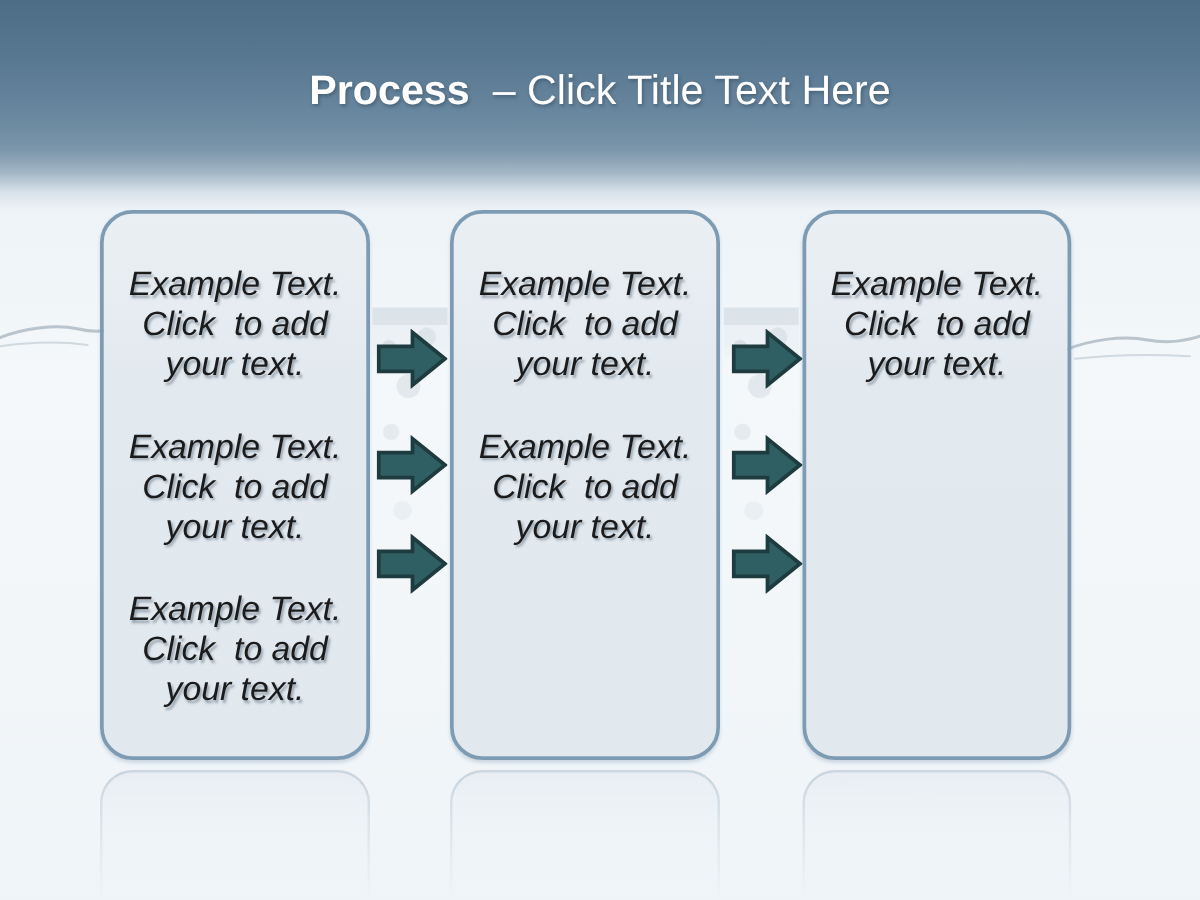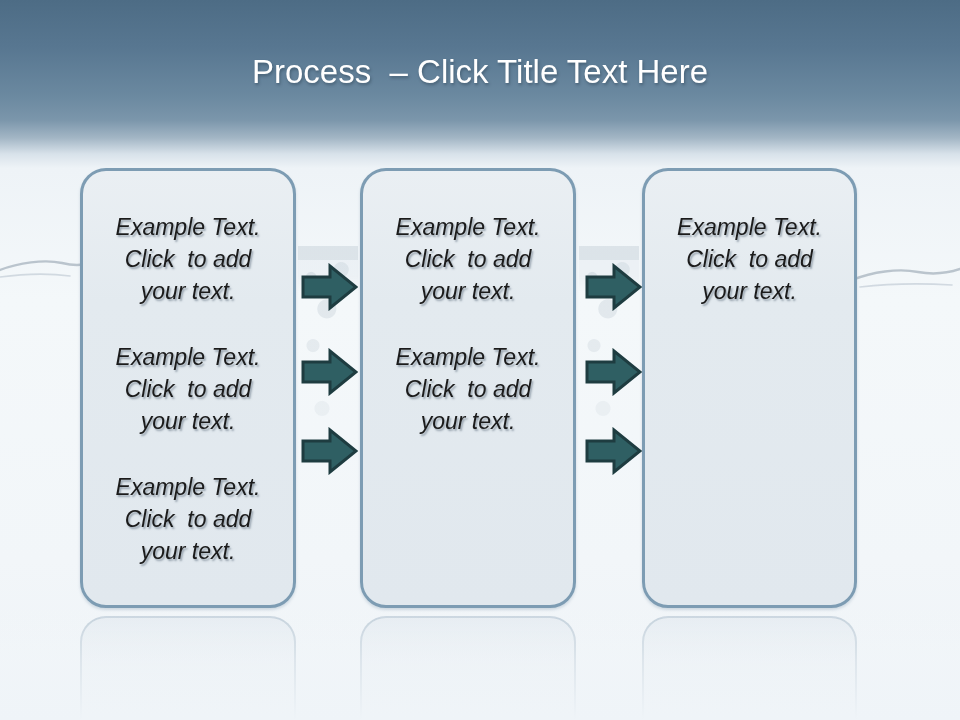--- a/index.html
+++ b/index.html
@@ -18,21 +18,21 @@
   .header{
     position:absolute;left:0;top:0;width:960px;height:130px;
     display:flex;align-items:flex-start;justify-content:center;
   }
   .title{
     margin:0;padding-top:52px;
     font-size:33px;line-height:40px;color:var(--title_color,#fff);
     white-space:pre;font-weight:400;
     text-shadow:1px 2px 3px rgba(35,55,70,.45);
   }
-  .title .t-bold{font-weight:400;}
+  .title .t-bold{font-weight:700;}
   
   .waterline{position:absolute;pointer-events:none;}
   .waterline path{fill:none;stroke:#a7b3be;stroke-width:2.4;opacity:.75;stroke-linecap:round;}
   .waterline path.w2{stroke:#c2ccd5;stroke-width:1.6;opacity:.7;}
   .gap-texture{
     position:absolute;top:246px;height:262px;width:60px;opacity:.85;
     background-image:
       linear-gradient(to bottom,rgba(186,198,208,.45) 0 14px,rgba(210,220,228,.25) 14px 30px,rgba(220,228,235,0) 46px),
       radial-gradient(circle at 22% 12%,rgba(168,182,194,.38) 0 5px,rgba(168,182,194,0) 6px),
       radial-gradient(circle at 72% 9%,rgba(168,182,194,.32) 0 7px,rgba(168,182,194,0) 8px),
@@ -51,21 +51,21 @@
     background:linear-gradient(to bottom,#eaeff3 0%,#e3eaef 30%,#e1e8ee 100%);
     box-shadow:0 2px 3px rgba(110,140,165,.28);
     padding-top:40px;
     text-align:center;
   }
   .box1{left:80px;width:216px;}
   .box2{left:360px;width:216px;}
   .box3{left:642px;width:215px;}
   .block{
     margin:0 auto 34px auto;
-    font-style:italic;font-size:23px;line-height:32px;
+    font-style:italic;font-size:27px;line-height:32px;
     color:var(--text_color,#1b1b1b);
     white-space:pre;
     text-shadow:1.5px 2px 2px rgba(88,104,120,.55);
     cursor:pointer;
   }
   
   .arrow{position:absolute;width:57px;height:48px;}
   .arrow polygon{
     fill:var(--arrow_fill,#2f5f63);
     stroke:var(--arrow_stroke,#1e3c40);

